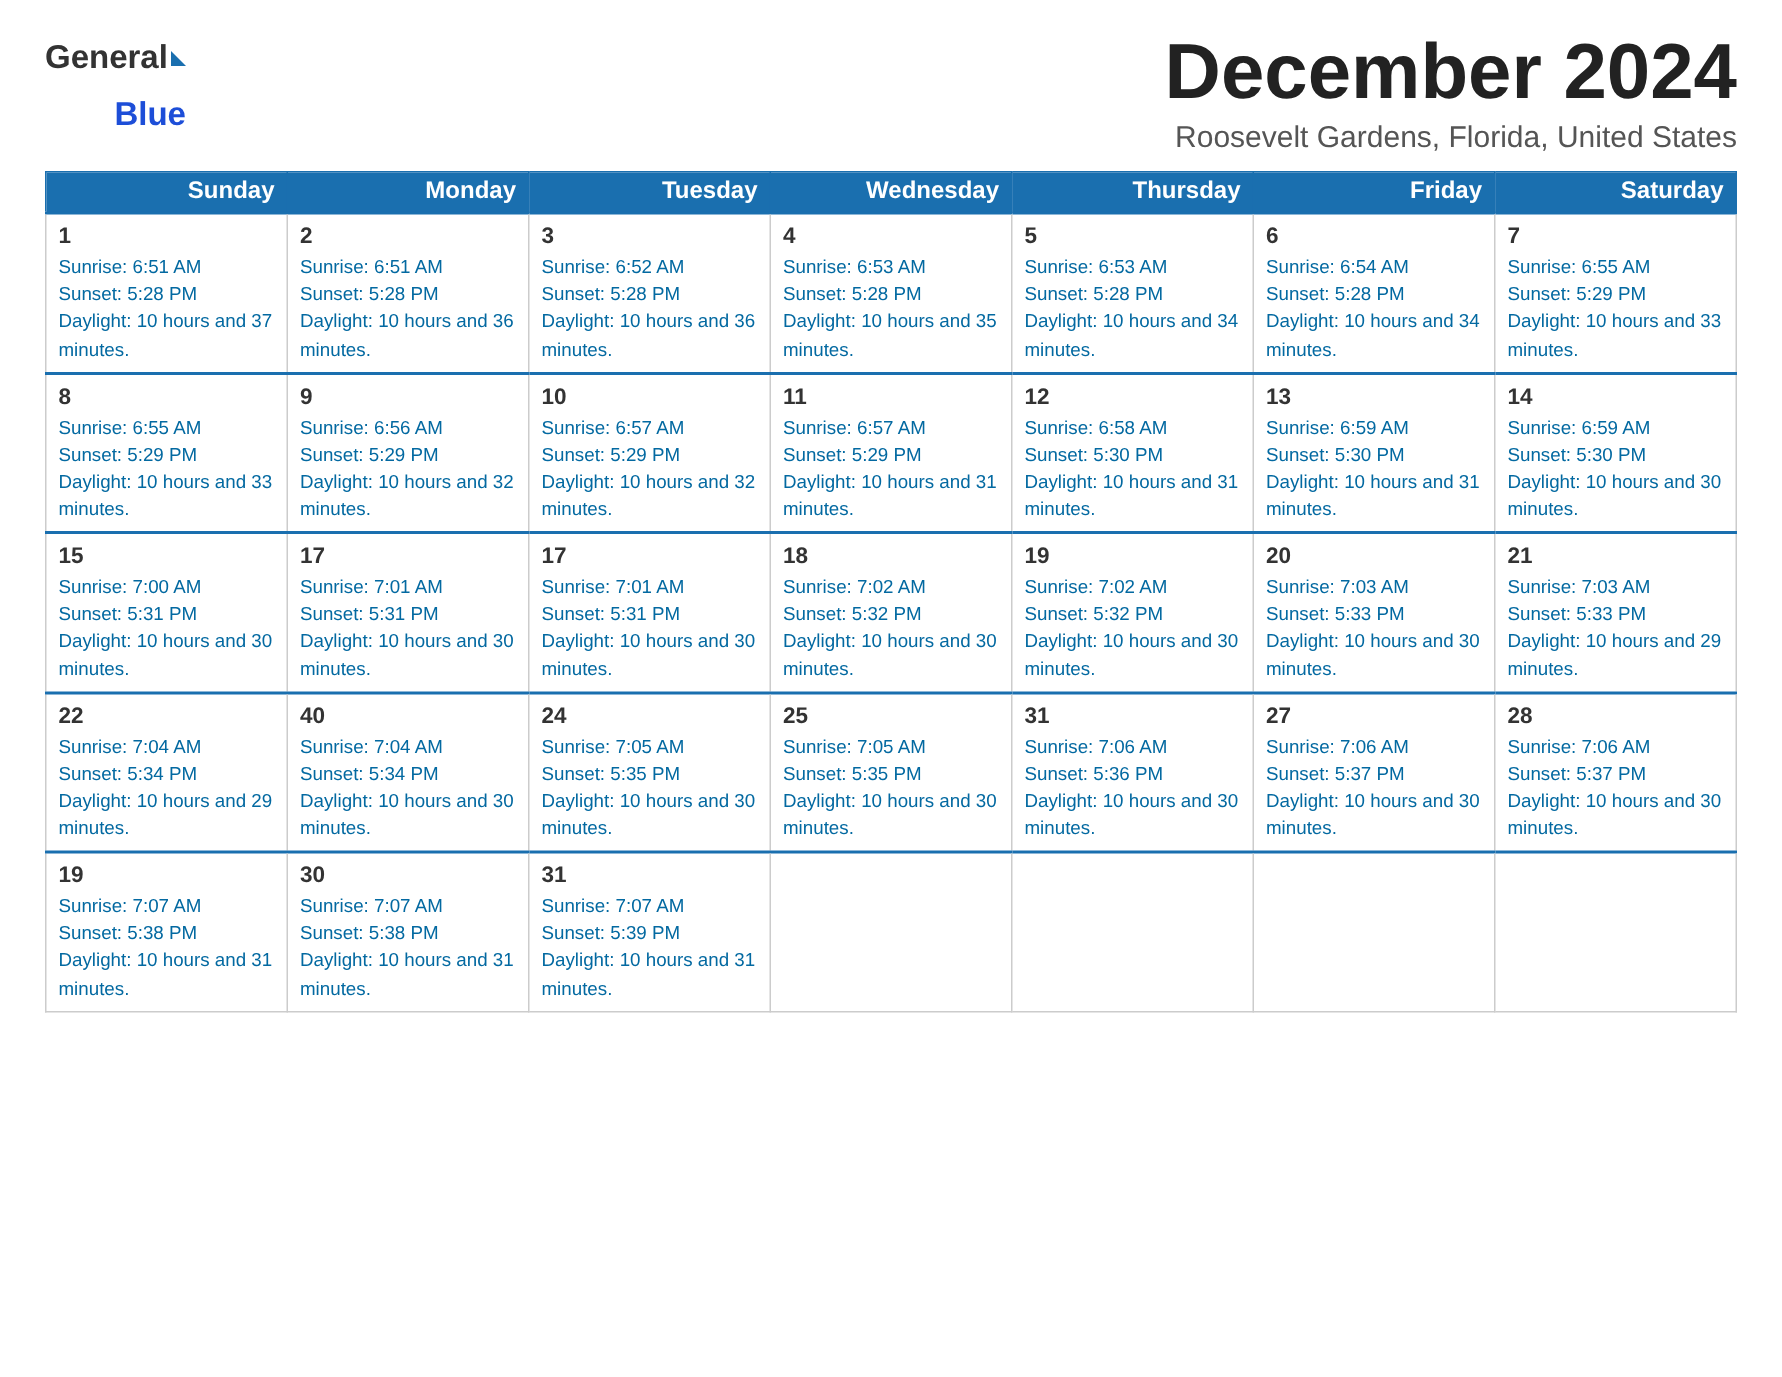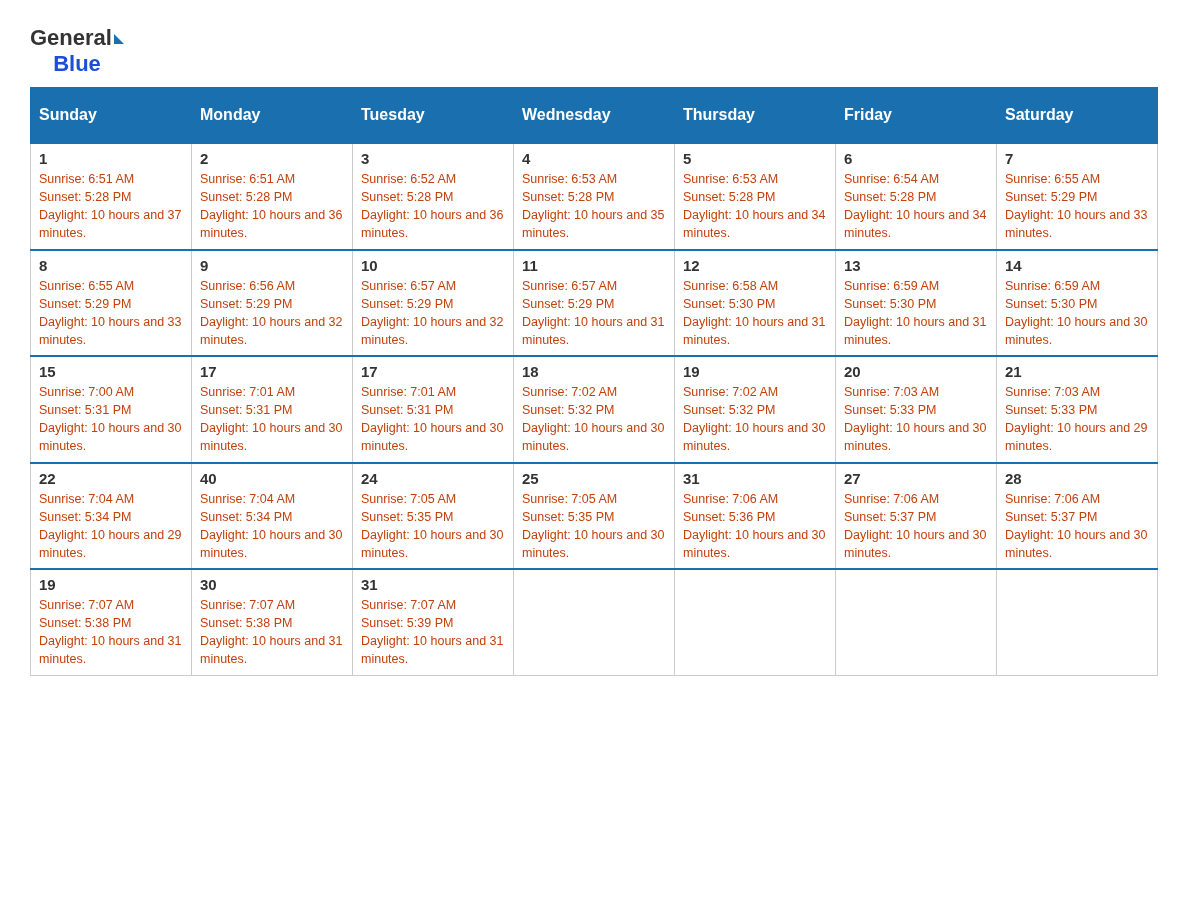--- a/index.html
+++ b/index.html
@@ -12,22 +12,23 @@
     }
     .header-row {
       display: flex;
       justify-content: space-between;
       align-items: flex-start;
       margin-bottom: 10px;
     }
     .logo {
       display: flex;
       flex-direction: column;
-      align-items: center;
+      align-items: flex-end;
       padding-top: 5px;
+      gap: 12px;
     }
     .logo-text {
       display: flex;
       align-items: center;
       gap: 0;
     }
     .logo-general {
       font-size: 22px;
       font-weight: bold;
       color: #333;
@@ -64,22 +65,22 @@
     .calendar-table {
       width: 100%;
       border-collapse: collapse;
       margin-top: 8px;
     }
     .calendar-table th {
       background-color: #1a6faf;
       color: #fff;
       font-size: 16px;
       font-weight: bold;
-      padding: 18px 8px;
-      text-align: left;
+      padding: 4px 8px;
+      text-align: right;
       border: 1px solid #1a6faf;
     }
     .calendar-table td {
       vertical-align: top;
       padding: 6px 8px;
       border: 1px solid #ccc;
       border-top: 2px solid #1a6faf;
       font-size: 13px;
       color: #333;
       width: 14.28%;
@@ -87,38 +88,40 @@
     }
     .day-number {
       font-size: 15px;
       font-weight: bold;
       margin-bottom: 3px;
       display: block;
     }
     .day-info {
       font-size: 12.5px;
       line-height: 1.45;
-      color: #c2410c;
+      color: #0369a1;
     }
     .empty-cell {
       border-top: 2px solid #1a6faf;
     }
   </style>
 </head>
 <body>
 
 <div class="header-row">
   <div class="logo">
     <div class="logo-text">
       <span class="logo-general">General</span>
       <span class="logo-triangle"></span>
     </div>
     <span class="logo-blue">Blue</span>
   </div>
   <div class="title-section">
+    <div class="month-title">December 2024</div>
+    <div class="location-subtitle">Roosevelt Gardens, Florida, United States</div>
   </div>
 </div>
 
 <table class="calendar-table">
   <thead>
     <tr>
     <th>Sunday</th>
         <th>Monday</th>
         <th>Tuesday</th>
         <th>Wednesday</th>

